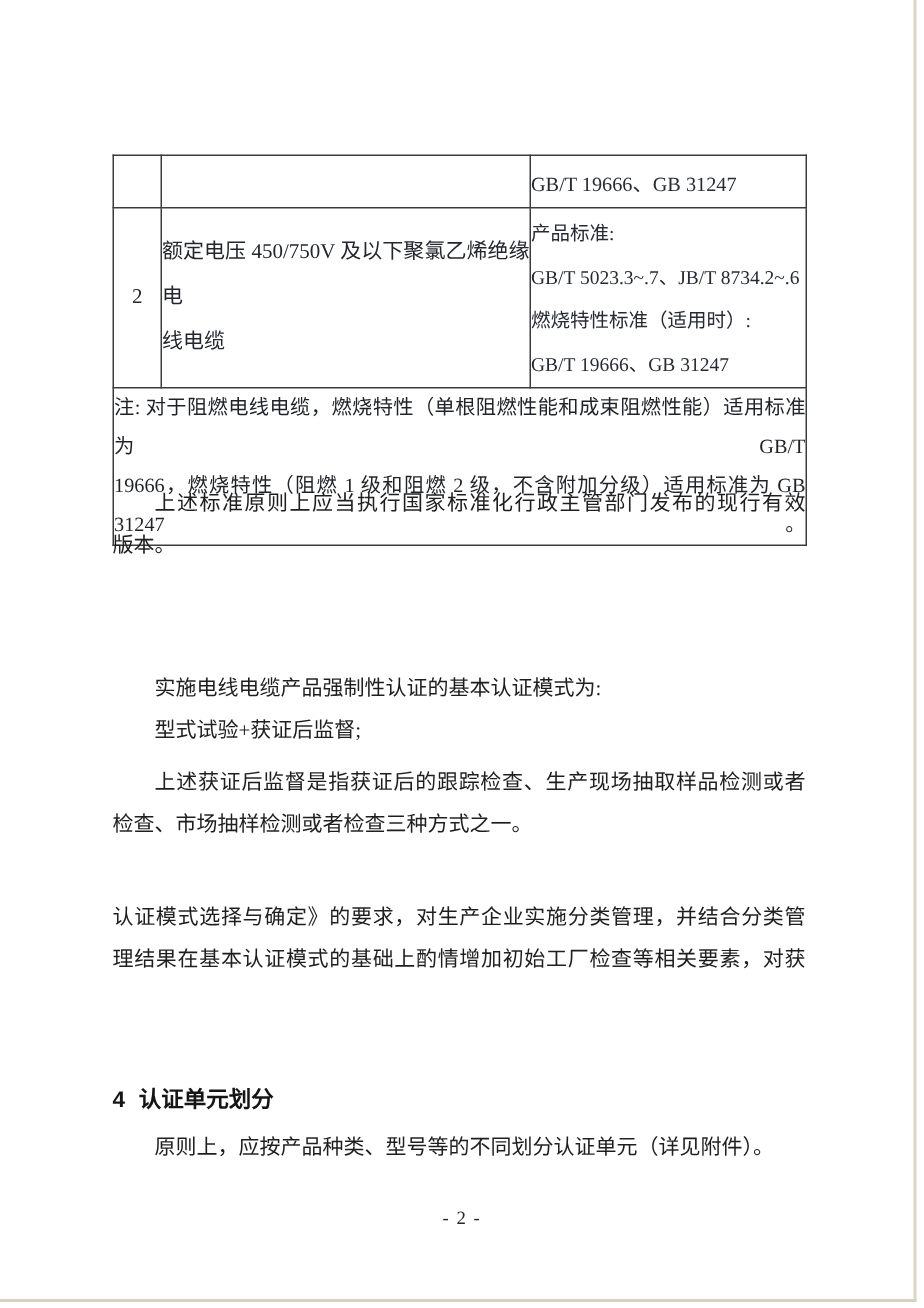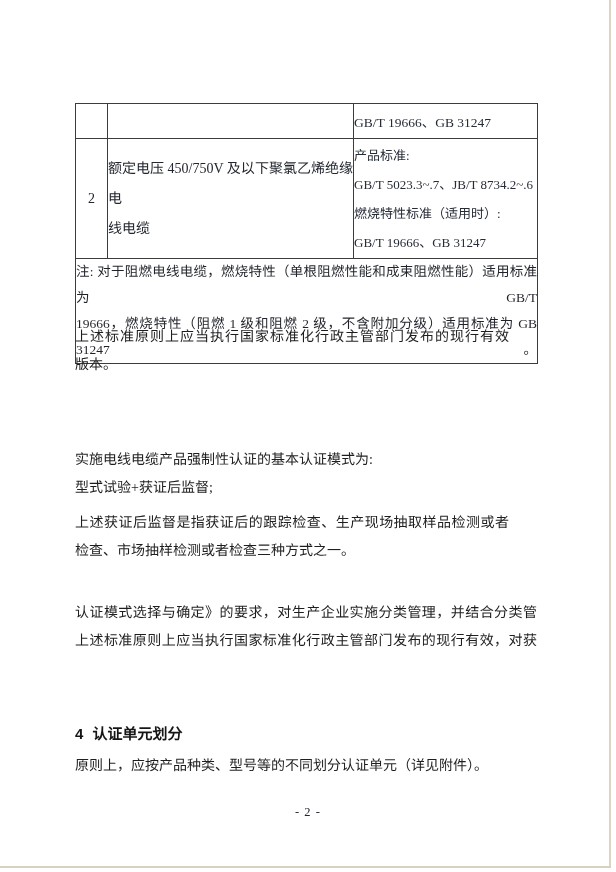--- a/index.html
+++ b/index.html
@@ -78,21 +78,21 @@
   .tline {
     position: absolute;
     left: 75px;
     width: 462px;
     height: 28px;
     line-height: 28px;
     font-size: 14px;
     white-space: normal;
     color: #1e1e1e;
   }
-  .tline.indent { width: 434px; }
+  .tline.indent { padding-left: 28px; width: 434px; }
   .tline.full { text-align: justify; text-align-last: justify; }
   .heading {
     font-family: "Liberation Sans", "DejaVu Sans", sans-serif;
     font-weight: bold;
     font-size: 15px;
     height: 30px;
     line-height: 30px;
     word-spacing: 5px;
     color: #151515;
   }
@@ -152,21 +152,21 @@
   </table>
 
   <div class="tline indent full" style="top:323px">上述标准原则上应当执行国家标准化行政主管部门发布的现行有效</div>
   <div class="tline" style="top:351px">版本。</div>
 
   <div class="tline indent" style="top:446px">实施电线电缆产品强制性认证的基本认证模式为:</div>
   <div class="tline indent" style="top:474px">型式试验+获证后监督;</div>
   <div class="tline indent full" style="top:509px">上述获证后监督是指获证后的跟踪检查、生产现场抽取样品检测或者</div>
   <div class="tline" style="top:537px">检查、市场抽样检测或者检查三种方式之一。</div>
   <div class="tline full" style="top:599px">认证模式选择与确定》的要求，对生产企业实施分类管理，并结合分类管</div>
-  <div class="tline full" style="top:627px">上述标准原则上应当执行国家标准化行政主管部门发布的现行有效，对获</div>
+  <div class="tline full" style="top:627px">理结果在基本认证模式的基础上酌情增加初始工厂检查等相关要素，对获</div>
 
   <div class="tline heading" style="top:719px">4 认证单元划分</div>
   <div class="tline indent" style="top:752px">原则上，应按产品种类、型号等的不同划分认证单元（详见附件）。</div>
 
   <div class="page-num">- 2 -</div>
 
   <div class="edge-right"></div>
   <div class="edge-bottom"></div>
 </div>
 

